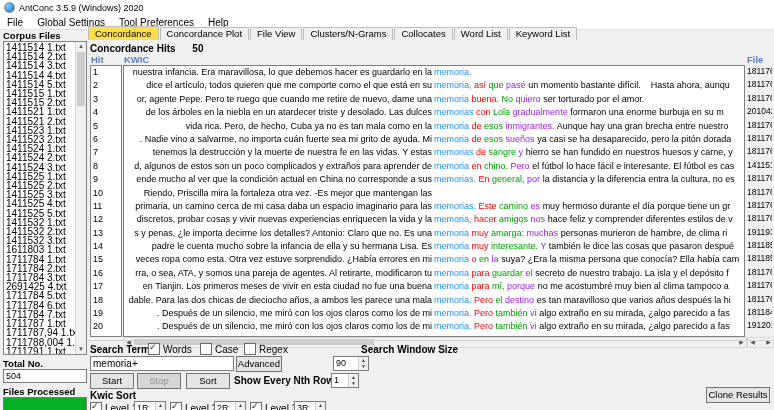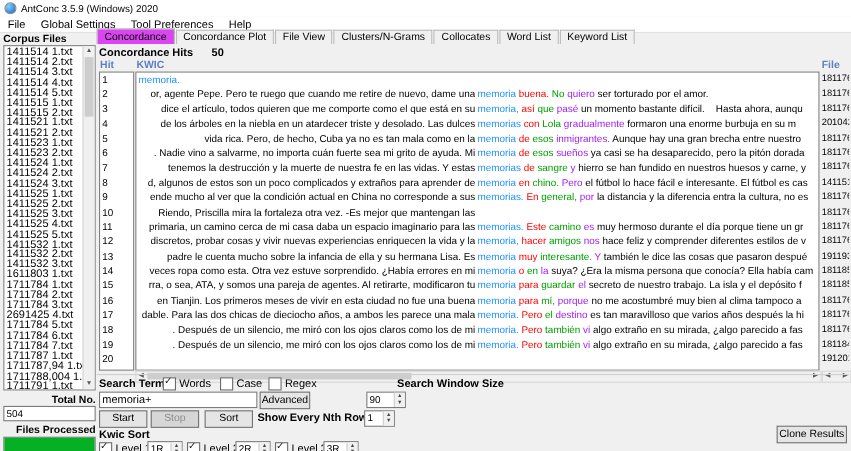--- a/index.html
+++ b/index.html
@@ -12,29 +12,29 @@
   .menu-item{padding:0 7px;}
   
   .sidebar{position:absolute;left:3px;top:30px;width:84px;}
   .side-header{font-size:9.5px;font-weight:bold;height:10px;}
   .filelist{margin-top:1px;border:1px solid #828282;background:#fff;height:312px;position:relative;overflow:hidden;}
   .filelist-inner{position:absolute;left:2px;top:1px;right:11px;font-size:10px;line-height:9.2px;white-space:nowrap;overflow:hidden;}
   .vscroll{position:absolute;right:0;top:0;bottom:0;width:10px;background:#f0f0f0;border-left:1px solid #d5d5d5;}
   .vscroll .arr{height:9px;font-size:6px;text-align:center;color:#555;line-height:9px;}
   .vscroll .thumb{position:absolute;left:1px;right:1px;top:10px;height:54px;background:#cdcdcd;}
   .vscroll .arr.down{position:absolute;bottom:0;left:0;right:0;}
-  .side-label{font-size:9.5px;font-weight:bold;margin-top:3px;height:10px;text-align:right;}
+  .side-label{font-size:9.5px;font-weight:bold;margin-top:3px;height:10px;}
   .side-box{border:1px solid #7b7b7b;background:#fff;height:12px;font-size:9px;line-height:12px;padding-left:2px;margin-top:1px;}
   .progress{border:1px solid #7b7b7b;background:#fff;height:13px;margin-top:1px;}
   .progress .fill{height:100%;width:100%;}
   
   .main{position:absolute;left:88px;top:27px;width:684px;height:381px;}
   .tabs{display:flex;height:13px;font-size:9.5px;align-items:flex-end;}
   .tab{padding:0 6px;height:12px;line-height:12px;background:#f0f0f0;border:1px solid #bdbdbd;border-bottom:none;margin-right:1px;white-space:nowrap;}
-  .tab.active{background:#d946ef;height:13px;line-height:13px;}
+  .tab.active{background:#fde047;height:13px;line-height:13px;}
   .hits-line{position:absolute;top:16px;left:2px;font-size:10px;font-weight:bold;}
   .hits-line .val{margin-left:14px;font-weight:bold;}
   .colheads{position:absolute;top:27px;left:0;right:0;font-size:9.5px;font-weight:bold;}
   .colheads span{position:absolute;}
   .ch-hit{left:3px;}  .ch-kwic{left:36px;}  .ch-file{left:659px;}
   .hitcol{position:absolute;top:38px;left:2px;width:30px;height:270px;border:1px solid #808080;background:#fff;overflow:hidden;}
   .kwiccol{position:absolute;top:38px;left:35px;width:620px;height:270px;border:1px solid #808080;background:#fff;overflow:hidden;}
   .filecol{position:absolute;top:38px;left:659px;width:25px;height:270px;overflow:hidden;background:#f0f0f0;}
   .hitnum{height:13.4px;line-height:13.4px;font-size:9px;padding-left:2px;}
   .krow{height:13.4px;line-height:13.4px;font-size:9px;display:flex;}
@@ -166,36 +166,39 @@
       <div class="hitnum">14</div>
       <div class="hitnum">15</div>
       <div class="hitnum">16</div>
       <div class="hitnum">17</div>
       <div class="hitnum">18</div>
       <div class="hitnum">19</div>
       <div class="hitnum">20</div>
     </div>
   <div class="kwiccol">
       <div class="krow">
+        <div class="lctx">
+          <span>nuestra infancia. Era maravillosa, lo que debemos hacer es guardarlo en la</span>
+        </div>
         <div class="rctx"><span style="color: rgb(30, 144, 255);">memoria.</span> </div>
       </div>
       <div class="krow">
         <div class="lctx">
+          <span>dice el artículo, todos quieren que me comporte como el que está en su</span>
+        </div>
+        <div class="rctx"><span style="color: rgb(30, 144, 255);">memoria,</span> <span style="color: rgb(255, 0, 0);">así</span> <span style="color: rgb(0, 160, 0);">que</span> <span style="color: rgb(160, 32, 240);">pasé</span> <span>un momento bastante difícil.    Hasta ahora, aunqu</span></div>
+      </div>
+      <div class="krow">
+        <div class="lctx">
           <span>or, agente Pepe. Pero te ruego que cuando me retire de nuevo, dame una</span>
         </div>
         <div class="rctx"><span style="color: rgb(30, 144, 255);">memoria</span> <span style="color: rgb(255, 0, 0);">buena.</span> <span style="color: rgb(0, 160, 0);">No</span> <span style="color: rgb(160, 32, 240);">quiero</span> <span>ser torturado por el amor.</span></div>
       </div>
       <div class="krow">
         <div class="lctx">
-          <span>dice el artículo, todos quieren que me comporte como el que está en su</span>
-        </div>
-        <div class="rctx"><span style="color: rgb(30, 144, 255);">memoria,</span> <span style="color: rgb(255, 0, 0);">así</span> <span style="color: rgb(0, 160, 0);">que</span> <span style="color: rgb(160, 32, 240);">pasé</span> <span>un momento bastante difícil.    Hasta ahora, aunqu</span></div>
-      </div>
-      <div class="krow">
-        <div class="lctx">
           <span>de los árboles en la niebla en un atardecer triste y desolado. Las dulces</span>
         </div>
         <div class="rctx"><span style="color: rgb(30, 144, 255);">memorias</span> <span style="color: rgb(255, 0, 0);">con</span> <span style="color: rgb(0, 160, 0);">Lola</span> <span style="color: rgb(160, 32, 240); text-align: center;">gradualmente</span> <span>formaron una enorme burbuja en su m</span></div>
       </div>
       <div class="krow">
         <div class="lctx">
           <span>vida rica. Pero, de hecho, Cuba ya no es tan mala como en la</span>
         </div>
         <div class="rctx"><span style="color: rgb(30, 144, 255);">memoria</span> <span style="color: rgb(255, 0, 0);">de</span> <span style="color: rgb(0, 160, 0);">esos</span> <span style="color: rgb(160, 32, 240);">inmigrantes.</span> <span>Aunque hay una gran brecha entre nuestro</span></div>
       </div>
@@ -232,20 +235,26 @@
         <div class="lctx">
           <span>primaria, un camino cerca de mi casa daba un espacio imaginario para las</span>
         </div>
         <div class="rctx"><span style="color: rgb(30, 144, 255);">memorias.</span> <span style="color: rgb(255, 0, 0);">Este</span> <span style="color: rgb(0, 160, 0);">camino</span> <span style="color: rgb(160, 32, 240);">es</span> <span>muy hermoso durante el día porque tiene un gr</span></div>
       </div>
       <div class="krow">
         <div class="lctx">
           <span>discretos, probar cosas y vivir nuevas experiencias enriquecen la vida y la</span>
         </div>
         <div class="rctx"><span style="color: rgb(30, 144, 255);">memoria,</span> <span style="color: rgb(255, 0, 0);">hacer</span> <span style="color: rgb(0, 160, 0);">amigos</span> <span style="color: rgb(160, 32, 240);">nos</span> <span>hace feliz y comprender diferentes estilos de v</span></div>
+      </div>
+      <div class="krow">
+        <div class="lctx">
+          <span>s y penas, ¿le importa decirme los detalles? Antonio: Claro que no. Es una</span>
+        </div>
+        <div class="rctx"><span style="color: rgb(30, 144, 255);">memoria</span> <span style="color: rgb(255, 0, 0);">muy</span> <span style="color: rgb(0, 160, 0);">amarga:</span> <span style="color: rgb(160, 32, 240);">muchas</span> <span>personas murieron de hambre, de clima ri</span></div>
       </div>
       <div class="krow">
         <div class="lctx">
           <span>padre le cuenta mucho sobre la infancia de ella y su hermana Lisa. Es</span>
         </div>
         <div class="rctx"><span style="color: rgb(30, 144, 255);">memoria</span> <span style="color: rgb(255, 0, 0);">muy</span> <span style="color: rgb(0, 160, 0);">interesante.</span> <span style="color: rgb(160, 32, 240);">Y</span> <span>también le dice las cosas que pasaron despué</span></div>
       </div>
       <div class="krow">
         <div class="lctx">
           <span>veces ropa como esta. Otra vez estuve sorprendido. ¿Había errores en mi</span>

